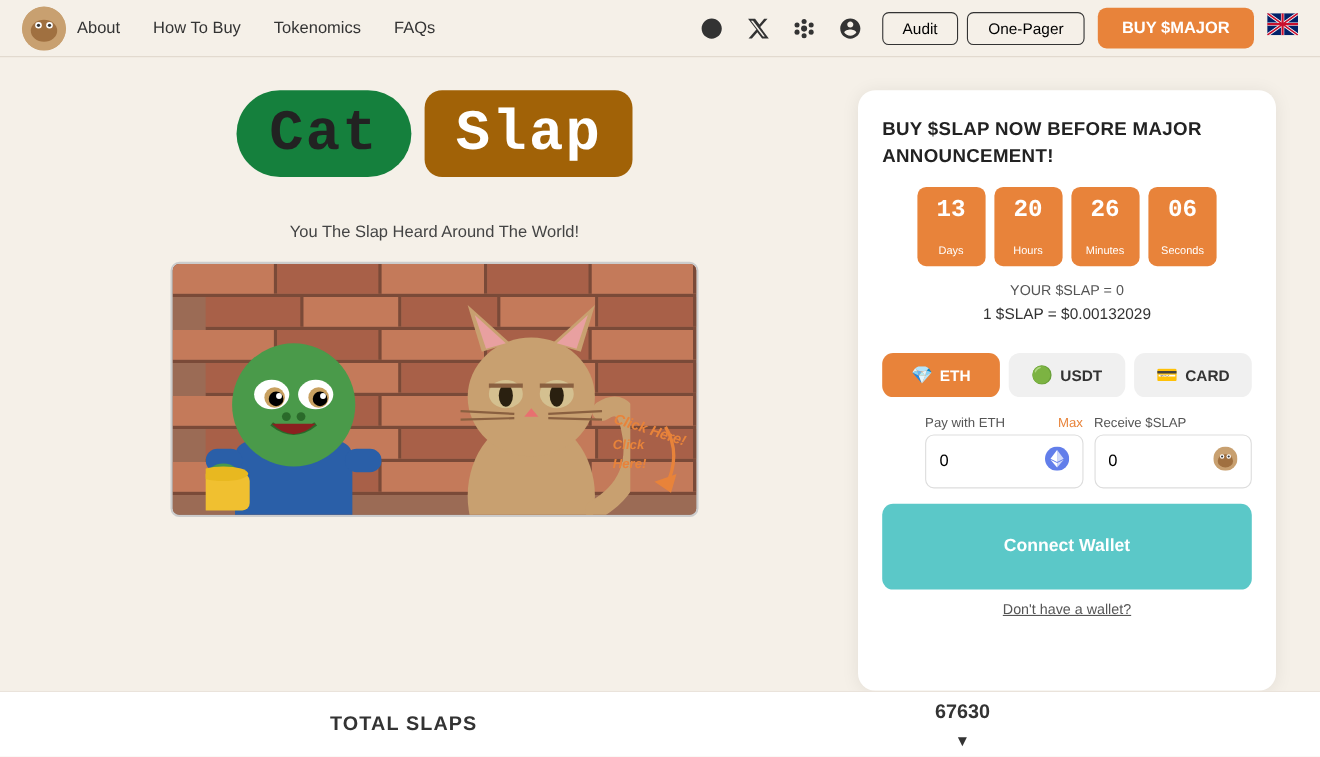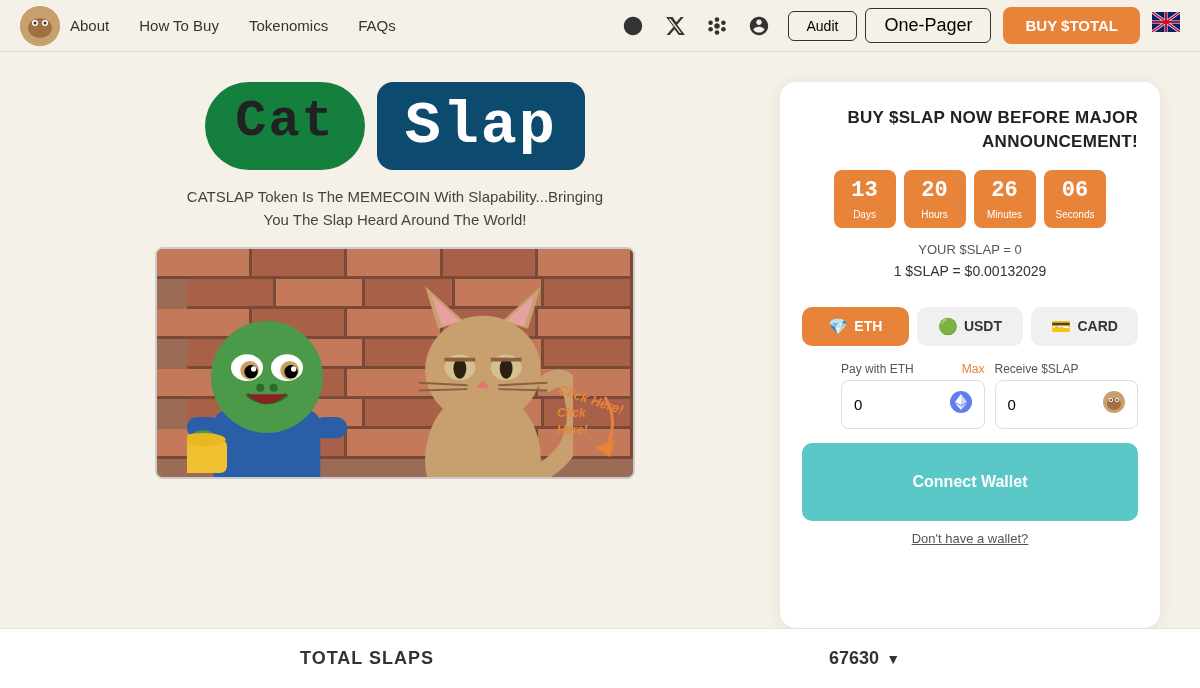--- a/index.html
+++ b/index.html
@@ -66,21 +66,21 @@
       border-radius: 6px;
       font-size: 14px;
       cursor: pointer;
       margin-right: 8px;
     }
     .btn-onepager {
       border: 1.5px solid #333;
       background: transparent;
       padding: 6px 18px;
       border-radius: 6px;
-      font-size: 18px;
+      font-size: 14px;
       cursor: pointer;
       margin-right: 12px;
     }
     .btn-buy {
       background: #e8833a;
       color: white;
       border: none;
       padding: 10px 22px;
       border-radius: 8px;
       font-size: 15px;
@@ -118,24 +118,24 @@
       background: #15803d;
       border-radius: 50px;
       padding: 10px 30px;
       font-size: 52px;
       font-family: 'Courier New', monospace;
       font-weight: bold;
       color: #222;
       letter-spacing: 2px;
     }
     .slap-badge {
-      background: #0c4a6e;
+      background: #a16207;
       border-radius: 16px;
       padding: 10px 28px;
-      font-size: 60px;
+      font-size: 52px;
       font-family: 'Courier New', monospace;
       font-weight: bold;
       color: white;
       letter-spacing: 2px;
     }
     .tagline {
       text-align: center;
       font-size: 15px;
       color: #444;
       margin-bottom: 16px;
@@ -173,21 +173,21 @@
     
     .buy-widget {
       width: 380px;
       background: white;
       border-radius: 16px;
       padding: 24px 22px;
       box-shadow: 0 2px 16px rgba(0,0,0,0.08);
       flex-shrink: 0;
     }
     .widget-title {
-      text-align: right;
+      text-align: left;
       font-size: 17px;
       font-weight: bold;
       color: #222;
       margin-bottom: 16px;
       line-height: 1.4;
       letter-spacing: 0.3px;
     }
     .countdown {
       display: flex;
       gap: 8px;
@@ -204,21 +204,21 @@
     }
     .countdown-num {
       font-size: 22px;
       font-weight: bold;
       display: block;
       font-family: 'Courier New', monospace;
     }
     .countdown-label {
       font-size: 10px;
       display: block;
-      margin-top: 6px;
+      margin-top: 20px;
     }
     .slap-balance {
       text-align: center;
       font-size: 13px;
       color: #555;
       margin-bottom: 6px;
     }
     .slap-price {
       text-align: center;
       font-size: 14px;
@@ -338,20 +338,21 @@
       color: #333;
       letter-spacing: 1px;
     }
     .total-slaps-value {
       font-size: 18px;
       font-weight: bold;
       color: #333;
       display: flex;
       align-items: center;
       gap: 7px;
+      flex-direction: column;
     }
     .chevron-down {
       font-size: 14px;
       color: #333;
     }
 
     
     .brick-wall {
       position: absolute;
       top: 0; left: 0; right: 0; bottom: 0;
@@ -416,21 +417,21 @@
     </div>
 
     <div class="nav-icon">
       <svg viewBox="0 0 24 24" fill="#333">
           <path d="M12 2C6.48 2 2 6.48 2 12s4.48 10 10 10 10-4.48 10-10S17.52 2 12 2zm0 3c1.66 0 3 1.34 3 3s-1.34 3-3 3-3-1.34-3-3 1.34-3 3-3zm0 14.2c-2.5 0-4.71-1.28-6-3.22.03-1.99 4-3.08 6-3.08 1.99 0 5.97 1.09 6 3.08-1.29 1.94-3.5 3.22-6 3.22z"></path>
         </svg>
     </div>
   </div>
   <button class="btn-audit">Audit</button>
   <button class="btn-onepager">One-Pager</button>
-  <button class="btn-buy">BUY $TOTAL</button>
+  <button class="btn-buy">BUY $MAJOR</button>
   <div class="lang-icon">
     <svg viewBox="0 0 28 20" xmlns="http://www.w3.org/2000/svg" width="28" height="20">
       <rect width="28" height="20" fill="#012169"></rect>
       <line x1="0" y1="0" x2="28" y2="20" stroke="white" stroke-width="3"></line>
       <line x1="28" y1="0" x2="0" y2="20" stroke="white" stroke-width="3"></line>
       <line x1="14" y1="0" x2="14" y2="20" stroke="white" stroke-width="3"></line>
       <line x1="0" y1="10" x2="28" y2="10" stroke="white" stroke-width="3"></line>
       <line x1="0" y1="0" x2="28" y2="20" stroke="#C8102E" stroke-width="1.5"></line>
       <line x1="28" y1="0" x2="0" y2="20" stroke="#C8102E" stroke-width="1.5"></line>
       <line x1="14" y1="0" x2="14" y2="20" stroke="#C8102E" stroke-width="2"></line>
@@ -440,21 +441,21 @@
 </nav>
 
 <div class="main">
 
   <div class="left-side">
     <div class="logo-area">
       <div class="cat-badge">Cat</div>
       <div class="slap-badge">Slap</div>
     </div>
     <div class="tagline">
-      <span>CATSLAP Token Is The MEMECOIN With Slapability...Bringing</span><br>
+      <br>
       <span>You The Slap Heard Around The World!</span>
     </div>
 
     <div class="video-area" style="position:relative;">
 
       <div class="brick-wall">
         <div class="brick-row">
           <div class="brick"></div>
           <div class="brick dark"></div>
           <div class="brick"></div>

